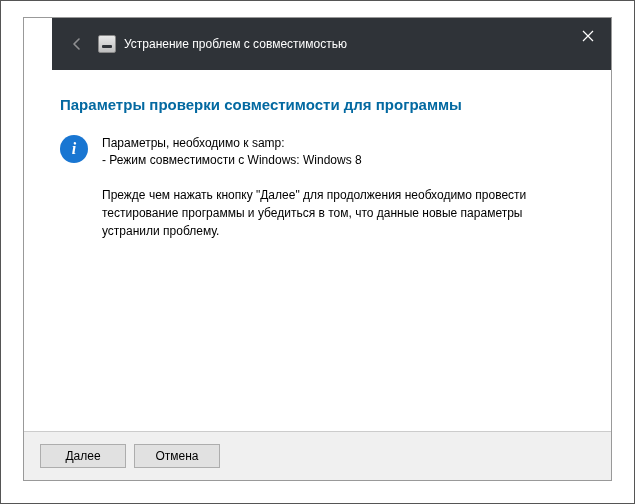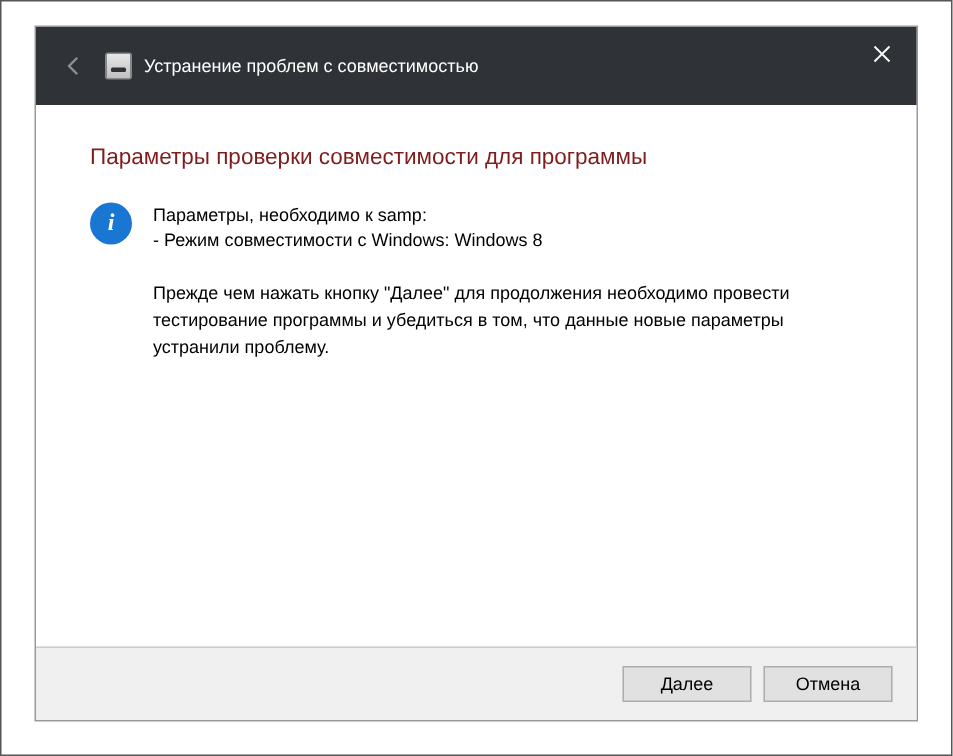--- a/index.html
+++ b/index.html
@@ -20,20 +20,21 @@
     flex-direction: column;
   }
   .titlebar {
     height: 52px;
     background: #2f3338;
     color: #fff;
     display: flex;
     align-items: center;
     padding: 0 8px 0 14px;
     position: relative;
+    margin-left: 28px;
   }
   .back-arrow {
     width: 22px; height: 22px;
     display: flex; align-items: center; justify-content: center;
     margin-right: 10px;
     opacity: .7;
   }
   .back-arrow svg { stroke: #b8b8b8; }
   .app-icon {
     width: 18px; height: 18px;
@@ -55,23 +56,23 @@
     display: flex; align-items: center; justify-content: center;
     color: #fff;
   }
   .close-btn svg { stroke: #fff; stroke-width: 1.2; }
   .content {
     flex: 1;
     padding: 26px 36px 10px 36px;
     color: #000;
   }
   .heading {
-    color: #7f1d1d;
+    color: #0369a1;
     font-size: 15px;
-    font-weight: 400;
+    font-weight: 700;
     margin-bottom: 22px;
   }
   .info-row {
     display: flex;
     align-items: flex-start;
     gap: 14px;
     margin-bottom: 16px;
   }
   .info-icon {
     width: 28px; height: 28px; border-radius: 50%;
@@ -104,21 +105,20 @@
     background: #e1e1e1;
     border: 2px solid #0078d7;
     outline: 1px dotted #222;
     outline-offset: -4px;
     cursor: pointer;
   }
   .footer {
     border-top: 1px solid #ccc;
     padding: 12px 16px;
     display: flex;
-    justify-content: flex-end;
     gap: 8px;
     background: #f0f0f0;
   }
   .footer button {
     font-family: inherit;
     font-size: 12px;
     padding: 4px 0;
     width: 86px;
     background: #e1e1e1;
     border: 1px solid #adadad;

